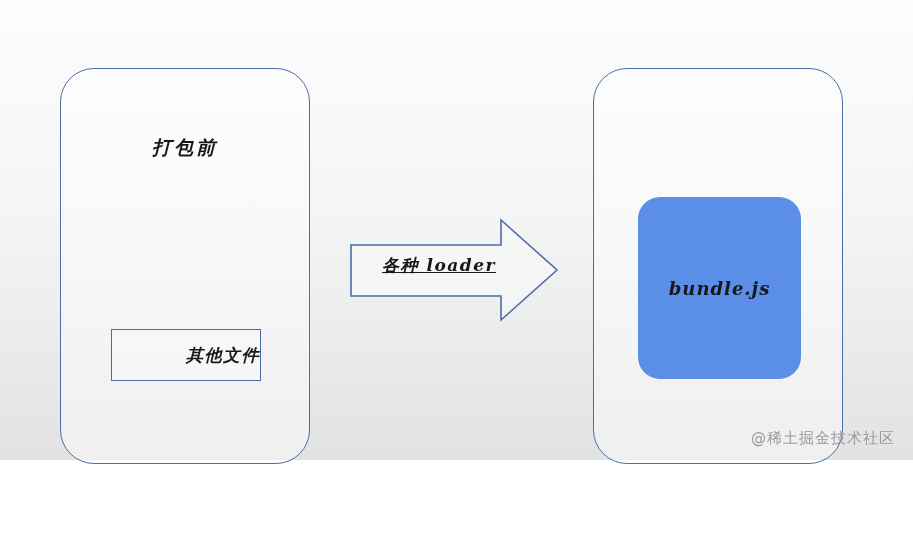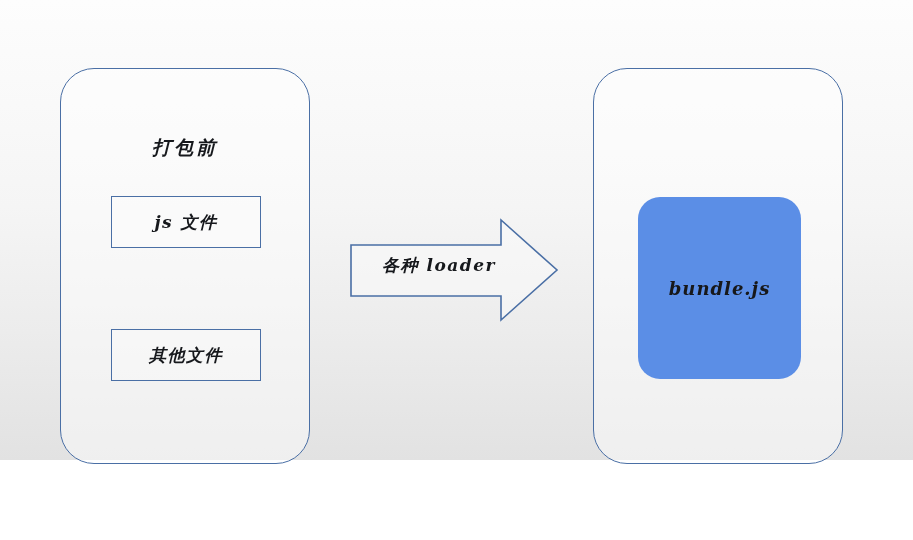--- a/index.html
+++ b/index.html
@@ -71,21 +71,21 @@
     font-family: "DejaVu Serif", "Liberation Serif", serif;
     font-style: italic;
     font-size: 17px;
     font-weight: 700;
     color: #16181c;
     letter-spacing: 1.5px;
     white-space: nowrap;
   }
   #file-box-0 { top: 127px; }
   #file-box-1 { top: 194px; }
-  #file-box-2 { top: 260px; }
+  #file-box-2 { top: 260px; justify-content: flex-end; }
 
   
   #bundle-box {
     position: absolute;
     left: 44px;
     top: 128px;
     width: 163px;
     height: 182px;
     border-radius: 22px;
     background: #5b8ee6;
@@ -121,20 +121,21 @@
     top: 40px;
     width: 150px;
     text-align: center;
     font-family: "DejaVu Serif", "Liberation Serif", serif;
     font-style: italic;
     font-weight: 700;
     font-size: 17px;
     color: #16181c;
     letter-spacing: 1.5px;
     white-space: nowrap;
+    text-decoration: underline;
   }
 
   
   #watermark {
     position: absolute;
     right: 18px;
     bottom: 12px;
     font-family: "DejaVu Sans", "Liberation Sans", sans-serif;
     font-size: 15px;
     color: #9a9a9a;
@@ -143,23 +144,20 @@
   }
 </style>
 </head>
 <body>
 
 <div id="canvas">
 
   <div class="panel" id="panel-before">
     <div class="panel-title">打包前</div>
 
-    <div class="file-box" id="file-box-0">
-      <span class="file-box-label">js 文件</span>
-    </div>
 
 
     <div class="file-box" id="file-box-2">
       <span class="file-box-label">其他文件</span>
     </div>
   </div>
 
   <div id="arrow-group">
     <svg viewBox="0 0 216 112" xmlns="http://www.w3.org/2000/svg">
       <path d="M 5 31 L 155 31 L 155 6 L 211 56 L 155 106 L 155 82 L 5 82 Z" fill="#fafafa" fill-opacity="0.55" stroke="#4a6fa5" stroke-width="1.6" stroke-linejoin="miter"></path>
@@ -167,14 +165,15 @@
     <div id="arrow-label">各种 loader</div>
   </div>
 
   <div class="panel" id="panel-after">
 
     <div id="bundle-box">
       <span id="bundle-label">bundle.js</span>
     </div>
   </div>
 
+  <div id="watermark">@稀土掘金技术社区</div>
 
 </div>
 
 </body></html>

